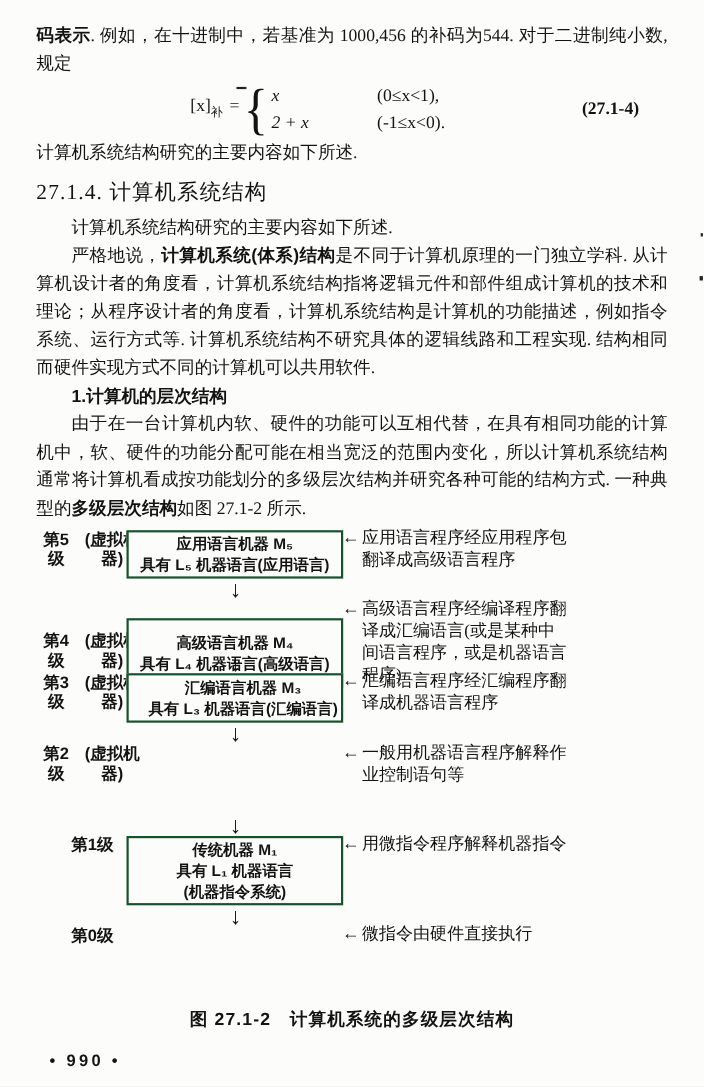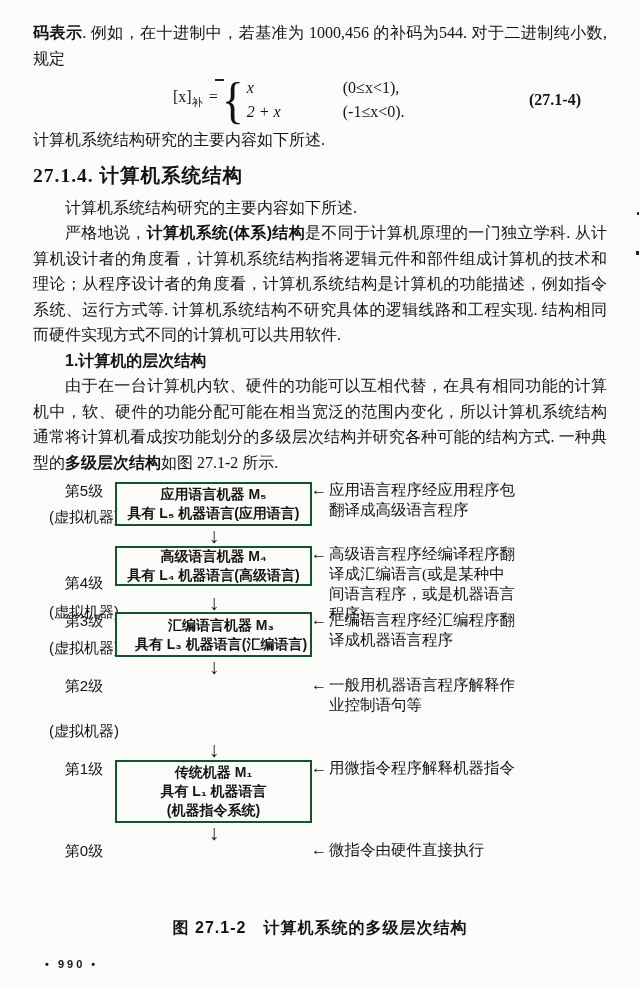--- a/index.html
+++ b/index.html
@@ -26,30 +26,30 @@
   .f-lhs sub{font-size:11px;}
   .f-eq{margin:0 4px 0 6px;}
   .f-brace{font-size:46px;font-weight:300;line-height:46px;transform:scaleY(1.12);display:inline-block;}
   .f-cases{display:flex;flex-direction:column;margin-left:3px;}
   .f-row{display:flex;line-height:24px;}
   .f-expr{width:96px;font-style:italic;white-space:nowrap;}
   .f-cond{width:160px;white-space:nowrap;}
   .f-num{margin-left:auto;margin-right:26px;font-weight:bold;white-space:nowrap;}
 
   .sec-heading{
-    font-size:19.5px;line-height:26px;font-weight:700;
+    font-size:19.5px;line-height:26px;font-weight:400;
     letter-spacing:1px;margin:10px 0 6px 0;text-indent:0;
   }
 
   
   .diagram{position:relative;height:470px;margin:0 -33px;}
   .lvl-label{
     position:absolute;left:33px;width:102px;
-    display:flex;flex-direction:column;justify-content:space-between;
-    text-align:center;font-weight:normal;
+    display:flex;flex-direction:row;justify-content:center;
+    text-align:center;font-weight:bold;
     font-family:"Liberation Sans","DejaVu Sans",sans-serif;
     font-size:15px;line-height:18px;
   }
   .lvl-box{
     position:absolute;left:115px;width:197px;
     border:2px solid #14532d;box-sizing:border-box;
     display:flex;flex-direction:column;justify-content:center;align-items:center;
     text-align:center;font-weight:bold;
     font-family:"Liberation Sans","DejaVu Sans",sans-serif;
     font-size:14px;line-height:19px;white-space:nowrap;
@@ -66,21 +66,21 @@
     position:absolute;left:203px;width:22px;height:26px;
     text-align:center;font-size:21px;line-height:26px;
   }
   .dg-caption{
     position:absolute;left:0;top:437px;width:100%;
     text-align:center;font-weight:bold;font-size:16px;
     font-family:"Liberation Sans","DejaVu Sans",sans-serif;
     letter-spacing:1px;
   }
   .pagenum{
-    margin:4px 0 0 12px;font-weight:bold;font-size:11px;
+    margin:4px 0 0 12px;font-weight:bold;font-size:15px;
     letter-spacing:3px;
     font-family:"Liberation Sans","DejaVu Sans",sans-serif;
   }
   .speck{position:absolute;background:#222;}
 </style>
 </head>
 <body>
 
 <div class="page">
 
@@ -128,21 +128,21 @@
       <div class="lvl-note" style="top: 2px;">
         <span class="note-arrow">←</span>
         <span class="note-text">应用语言程序经应用程序包
 翻译成高级语言程序</span>
       </div>
       <div class="down-arrow" style="top: 45px;">↓</div>
       <div class="lvl-label" style="top: 68px; height: 47px; margin-top: 28px;">
         <div>第4级</div>
         <div>(虚拟机器)</div>
       </div>
-      <div class="lvl-box" style="top: 68px; height: 40px;">
+      <div class="lvl-box" style="top: 84px; height: 63px;">
         <div>高级语言机器 M₄</div>
         <div>具有 L₄ 机器语言(高级语言)</div>
       </div>
       <div class="lvl-note" style="top: 66px;">
         <span class="note-arrow">←</span>
         <span class="note-text">高级语言程序经编译程序翻
 译成汇编语言(或是某种中
 间语言程序，或是机器语言
 程序)</span>
       </div>

